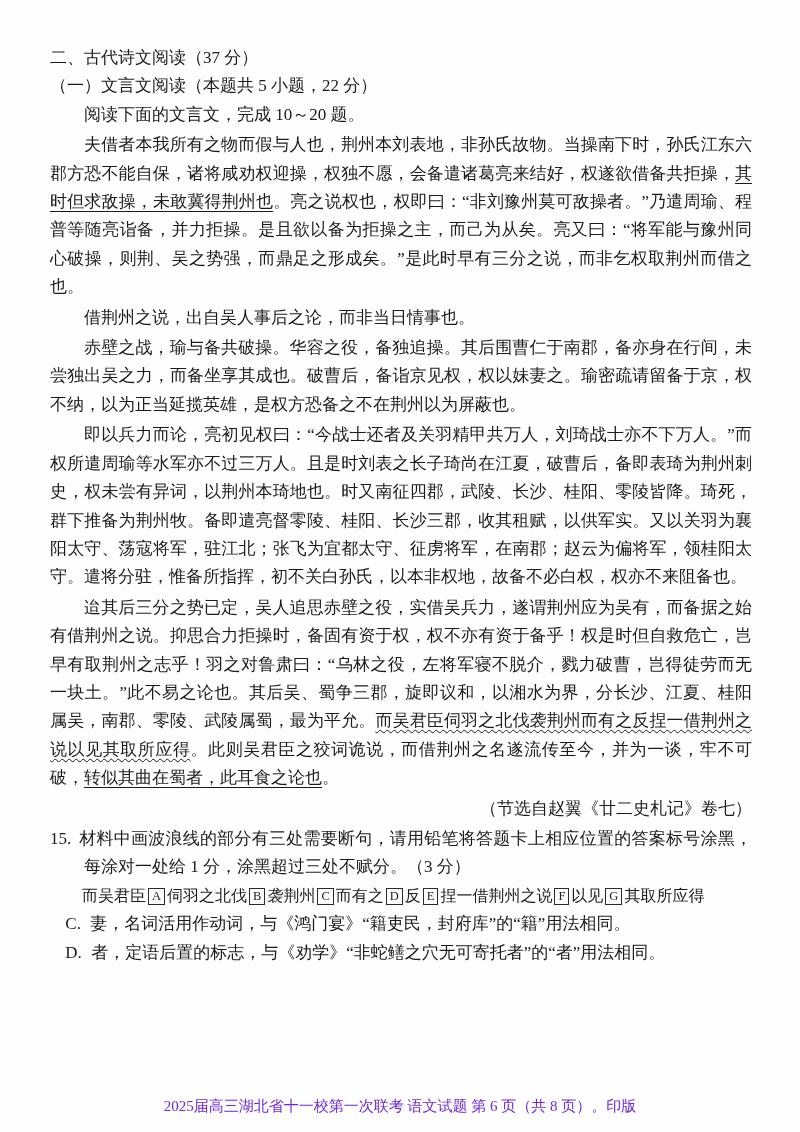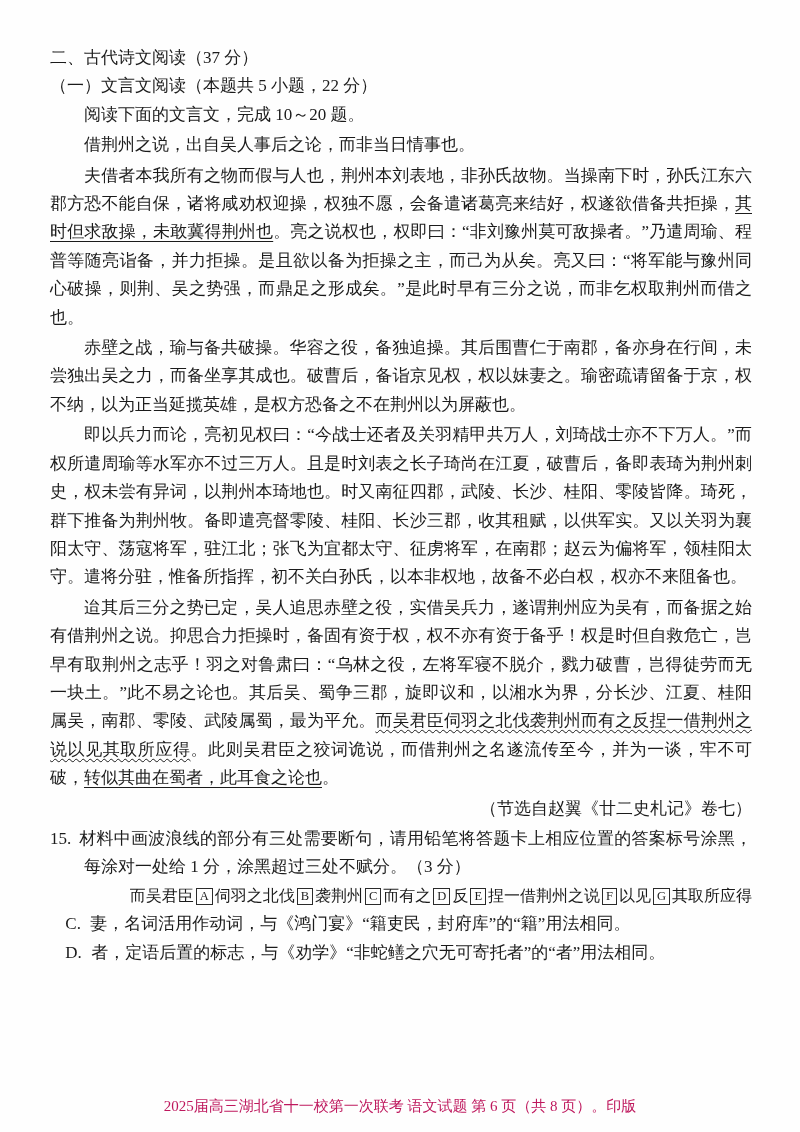--- a/index.html
+++ b/index.html
@@ -42,21 +42,21 @@
   }
   .hang {
     padding-left: 2em;
     text-indent: -2em;
     margin-top: 2px;
   }
   .q-num { margin-right: 0.45em; }
   .q-sentence {
     text-indent: 2em;
     white-space: nowrap;
-    text-align: right;
+    text-align: left;
     font-size: 16px;
   }
   .box {
     display: inline-block;
     border: 1px solid #2a2a2a;
     font-size: 12.5px;
     line-height: 15px;
     padding: 0 3px;
     margin: 0 2px;
     vertical-align: 1px;
@@ -64,36 +64,36 @@
   }
   .option { margin-left: 0.9em; }
   .opt-label { margin-right: 0.55em; }
   .footer {
     position: absolute;
     left: 0;
     right: 0;
     bottom: 16px;
     text-align: center;
     font-size: 15px;
-    color: #be185d;
+    color: #6d28d9;
   }
 </style>
 </head>
 <body>
 
 <div class="page">
   <div class="content">
 
     <p>二、古代诗文阅读（37 分）</p>
     <p>（一）文言文阅读（本题共 5 小题，22 分）</p>
     <p class="indent">阅读下面的文言文，完成 10～20 题。</p>
 
+    <p class="para indent"><span>夫借者本我所有之物而假与人也，荆州本刘表地，非孙氏故物。当操南下时，孙氏江东六郡方恐不能自保，诸将咸劝权迎操，权独不愿，会备遣诸葛亮来结好，权遂欲借备共拒操，</span><span class="u-line">其时但求敌操，未敢冀得荆州也</span><span>。亮之说权也，权即曰：“非刘豫州莫可敌操者。”乃遣周瑜、程普等随亮诣备，并力拒操。是且欲以备为拒操之主，而己为从矣。亮又曰：“将军能与豫州同心破操，则荆、吴之势强，而鼎足之形成矣。”是此时早有三分之说，而非乞权取荆州而借之也。</span></p>
+
     <p class="para indent">借荆州之说，出自吴人事后之论，而非当日情事也。</p>
-
-    <p class="para indent"><span>夫借者本我所有之物而假与人也，荆州本刘表地，非孙氏故物。当操南下时，孙氏江东六郡方恐不能自保，诸将咸劝权迎操，权独不愿，会备遣诸葛亮来结好，权遂欲借备共拒操，</span><span class="u-line">其时但求敌操，未敢冀得荆州也</span><span>。亮之说权也，权即曰：“非刘豫州莫可敌操者。”乃遣周瑜、程普等随亮诣备，并力拒操。是且欲以备为拒操之主，而己为从矣。亮又曰：“将军能与豫州同心破操，则荆、吴之势强，而鼎足之形成矣。”是此时早有三分之说，而非乞权取荆州而借之也。</span></p>
 
     <p class="para indent">赤壁之战，瑜与备共破操。华容之役，备独追操。其后围曹仁于南郡，备亦身在行间，未尝独出吴之力，而备坐享其成也。破曹后，备诣京见权，权以妹妻之。瑜密疏请留备于京，权不纳，以为正当延揽英雄，是权方恐备之不在荆州以为屏蔽也。</p>
 
     <p class="para indent">即以兵力而论，亮初见权曰：“今战士还者及关羽精甲共万人，刘琦战士亦不下万人。”而权所遣周瑜等水军亦不过三万人。且是时刘表之长子琦尚在江夏，破曹后，备即表琦为荆州刺史，权未尝有异词，以荆州本琦地也。时又南征四郡，武陵、长沙、桂阳、零陵皆降。琦死，群下推备为荆州牧。备即遣亮督零陵、桂阳、长沙三郡，收其租赋，以供军实。又以关羽为襄阳太守、荡寇将军，驻江北；张飞为宜都太守、征虏将军，在南郡；赵云为偏将军，领桂阳太守。遣将分驻，惟备所指挥，初不关白孙氏，以本非权地，故备不必白权，权亦不来阻备也。</p>
 
     <p class="para indent"><span>迨其后三分之势已定，吴人追思赤壁之役，实借吴兵力，遂谓荆州应为吴有，而备据之始有借荆州之说。抑思合力拒操时，备固有资于权，权不亦有资于备乎！权是时但自救危亡，岂早有取荆州之志乎！羽之对鲁肃曰：“乌林之役，左将军寝不脱介，戮力破曹，岂得徒劳而无一块土。”此不易之论也。其后吴、蜀争三郡，旋即议和，以湘水为界，分长沙、江夏、桂阳属吴，南郡、零陵、武陵属蜀，最为平允。</span><span class="wavy-line">而吴君臣伺羽之北伐袭荆州而有之反捏一借荆州之说以见其取所应得</span><span>。此则吴君臣之狡词诡说，而借荆州之名遂流传至今，并为一谈，牢不可破，</span><span class="u-line">转似其曲在蜀者，此耳食之论也</span><span>。</span></p>
 
     <p class="source">（节选自赵翼《廿二史札记》卷七）</p>
 
     <div>

